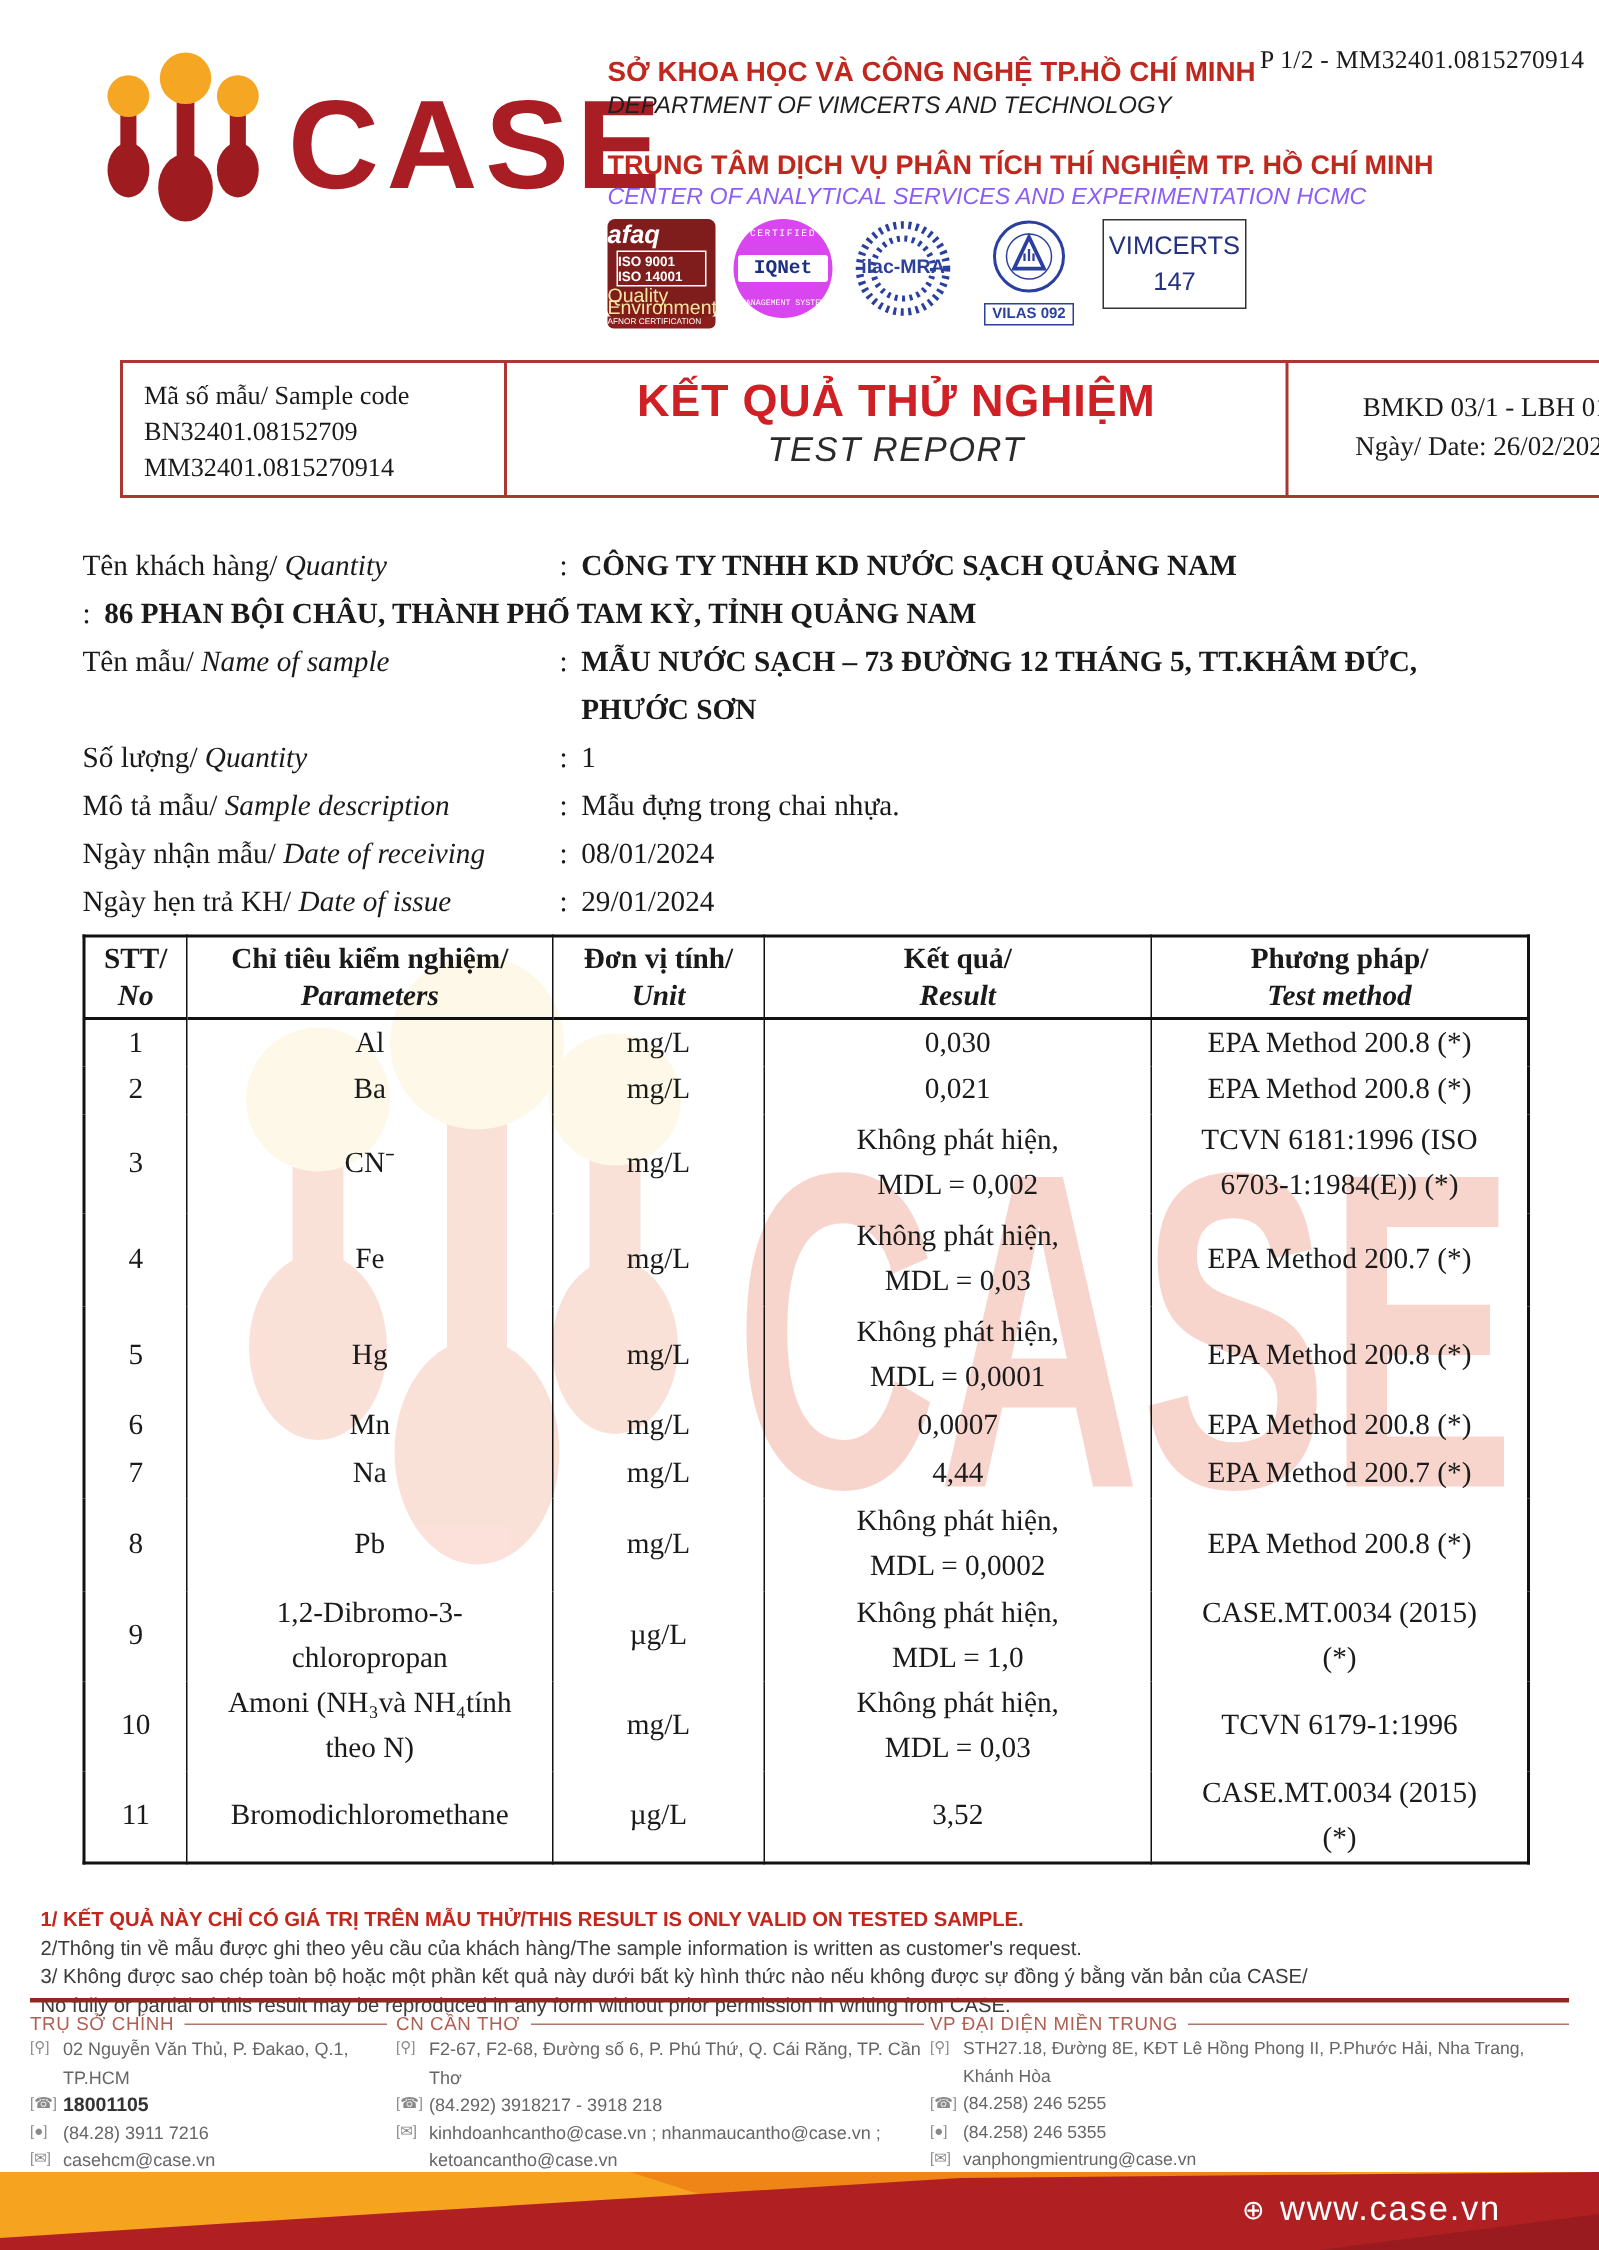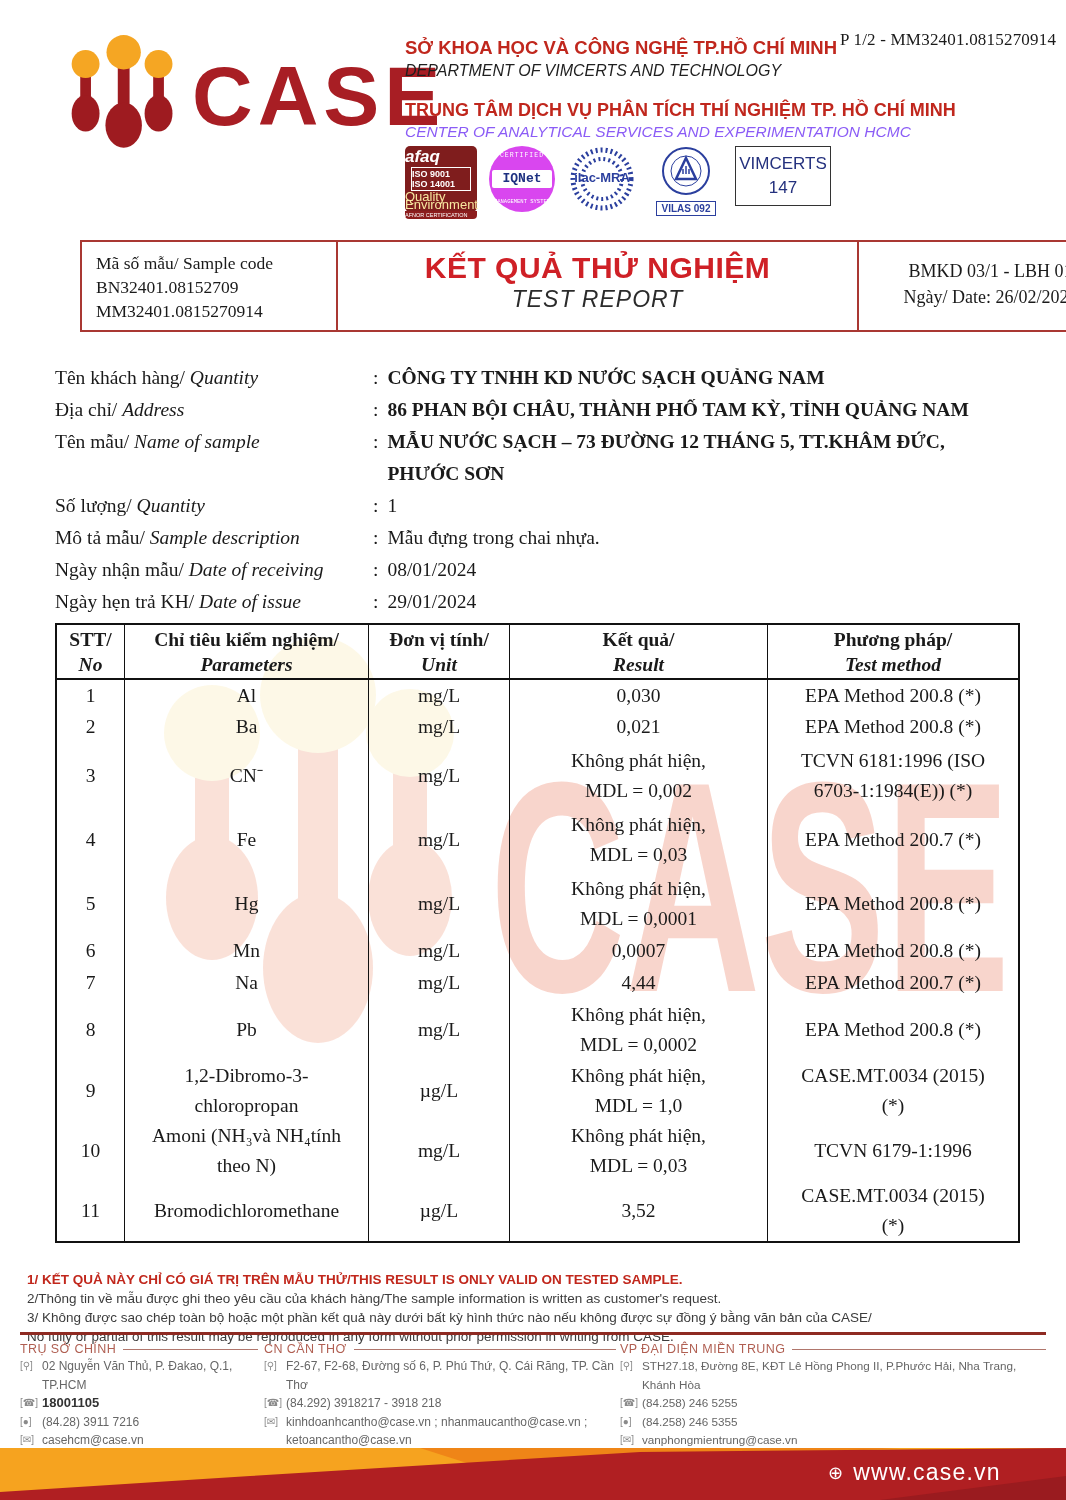--- a/index.html
+++ b/index.html
@@ -195,21 +195,20 @@
     </div>
   </div>
 
   <div class="info">
       <div class="info-row">
         <div class="info-label"><span>Tên khách hàng/</span> <span class="it">Quantity</span></div>
         <div class="info-colon">:</div>
         <div class="info-value b">CÔNG TY TNHH KD NƯỚC SẠCH QUẢNG NAM</div>
       </div>
       <div class="info-row">
-        <div class="info-label"><span>Địa chỉ/</span> <span class="it">Address</span></div>
         <div class="info-colon">:</div>
         <div class="info-value b">86 PHAN BỘI CHÂU, THÀNH PHỐ TAM KỲ, TỈNH QUẢNG NAM</div>
       </div>
       <div class="info-row">
         <div class="info-label"><span>Tên mẫu/</span> <span class="it">Name of sample</span></div>
         <div class="info-colon">:</div>
         <div class="info-value b">MẪU NƯỚC SẠCH – 73 ĐƯỜNG 12 THÁNG 5, TT.KHÂM ĐỨC,
 PHƯỚC SƠN</div>
       </div>
       <div class="info-row">

